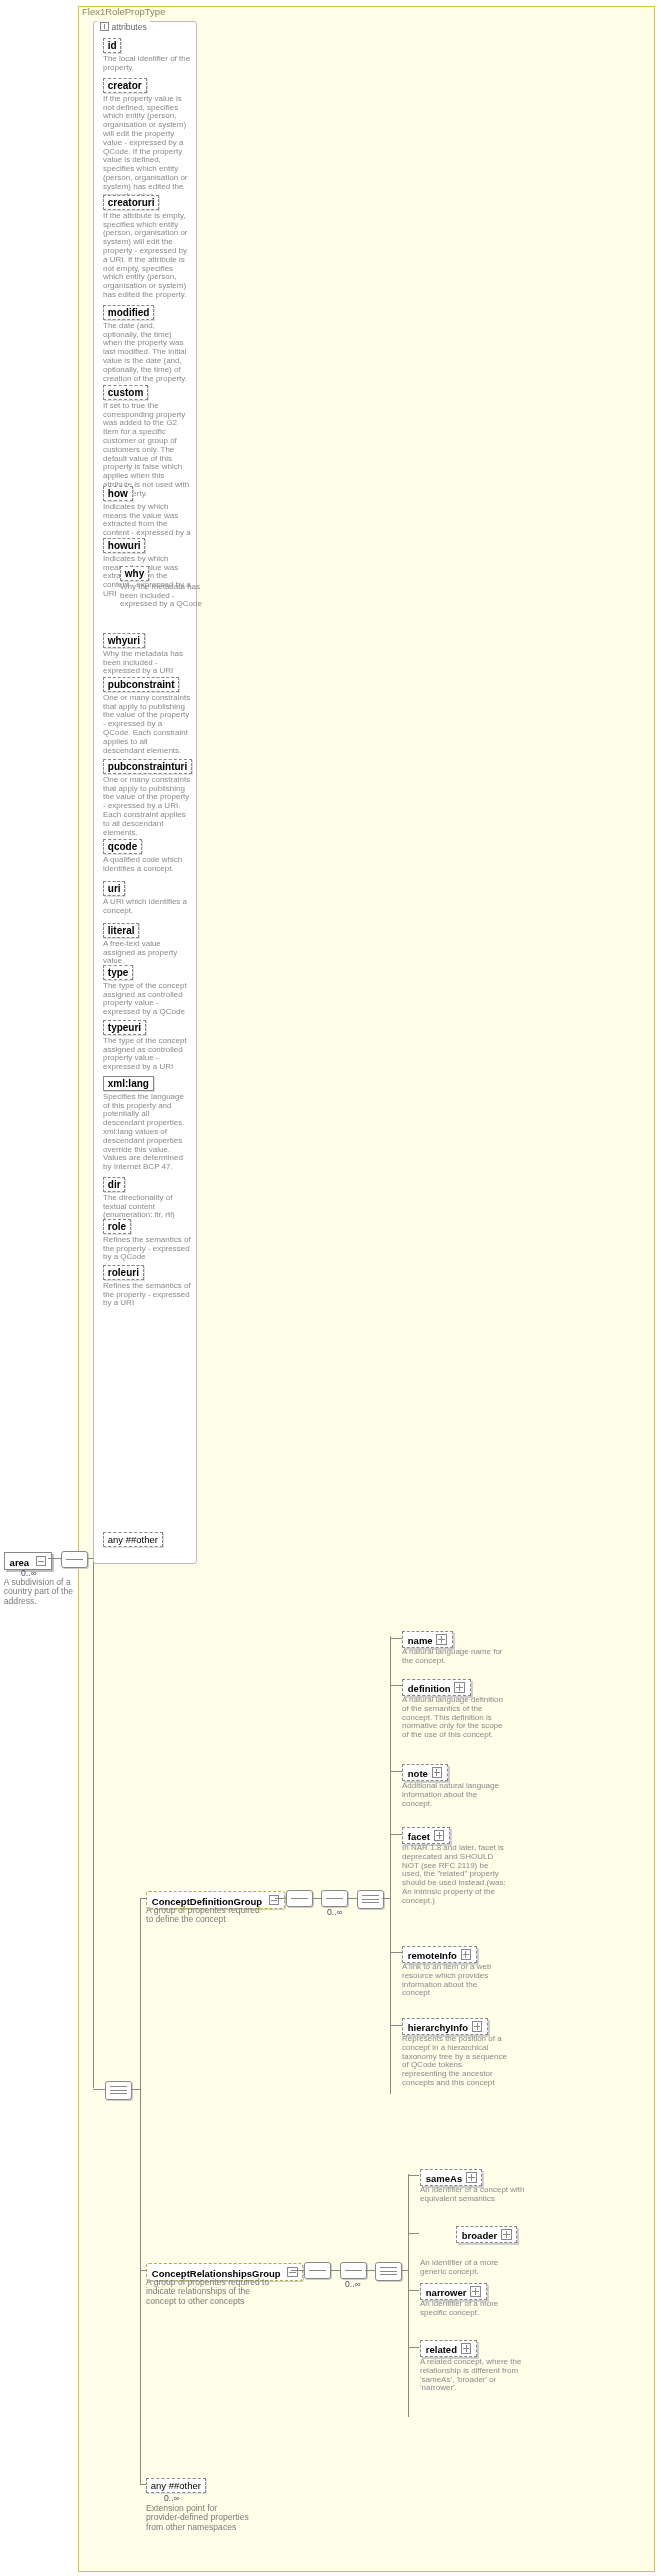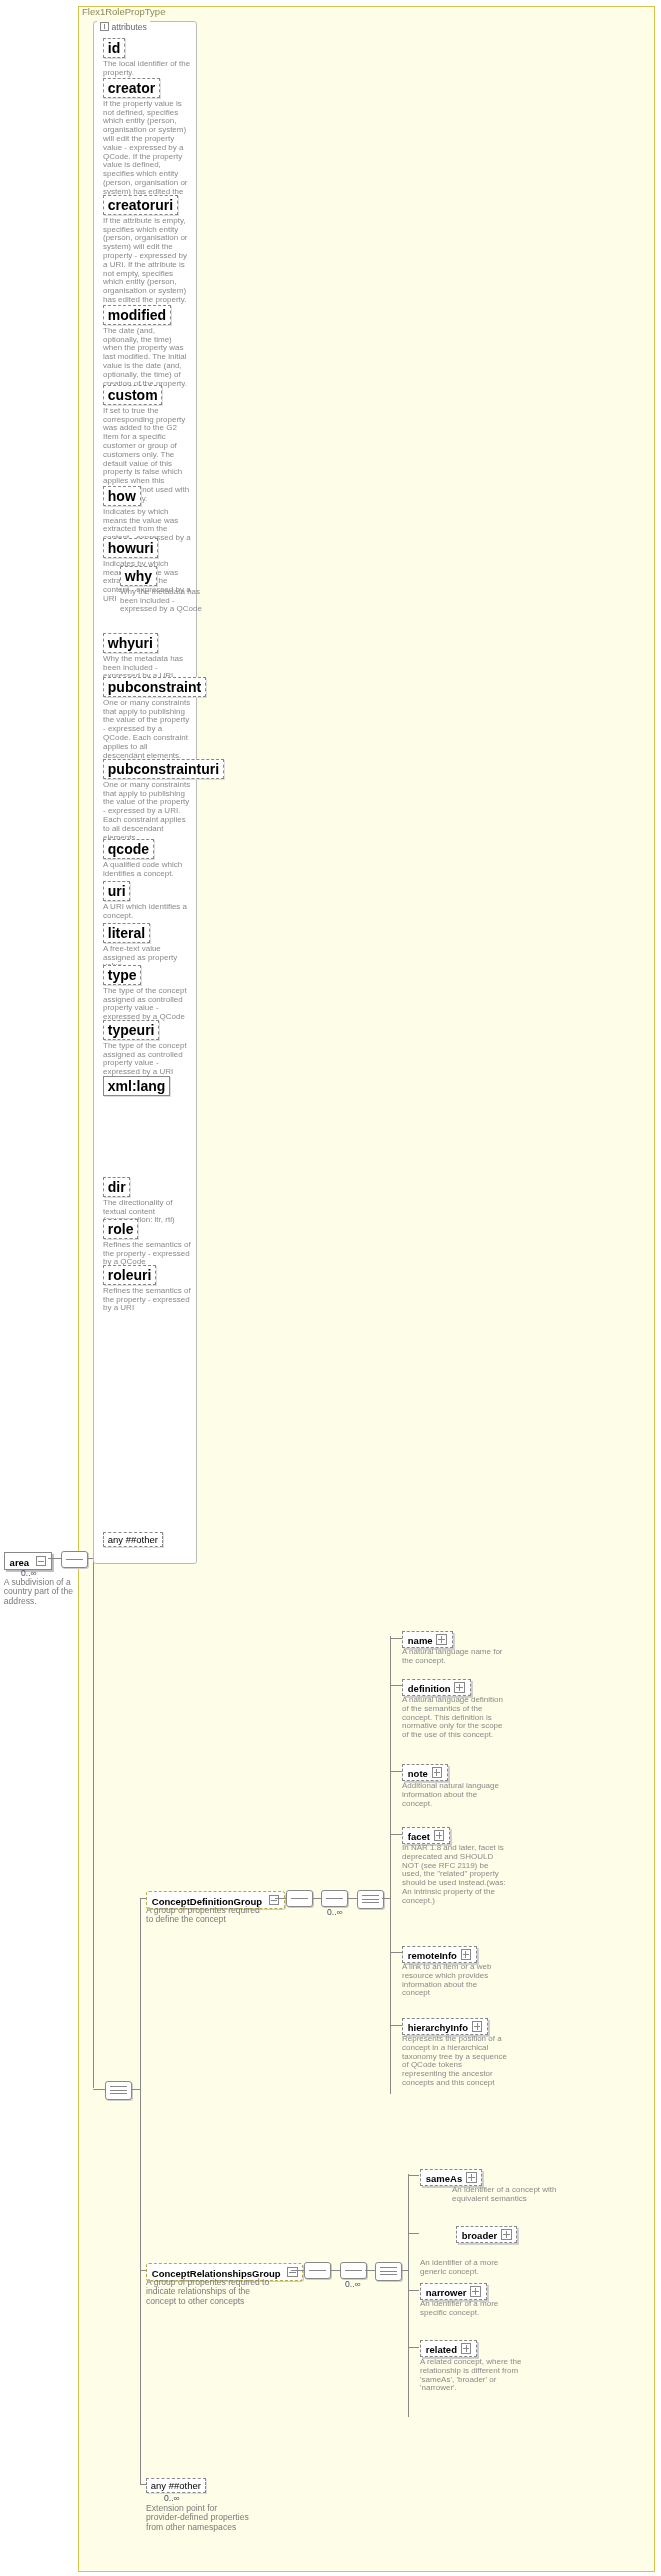--- a/index.html
+++ b/index.html
@@ -118,21 +118,21 @@
   
   .attr {
     position: absolute;
     left: 103px;
     width: 84px;
   }
   .attr .namebox {
     border: 1px dashed #888;
     background: #fff;
     padding: 1px 3.8px;
-    font-size: 14px;
+    font-size: 10px;
     font-weight: bold;
     display: inline-block;
     box-shadow: 1px 1px 0 #ddd;
   }
   .attr .desc {
     font-size: 8px;
     color: #8a8a8a;
     line-height: 1.1;
     padding-top: 1.9px;
     width: 88px;
@@ -286,21 +286,21 @@
       <div class="node dash" style="left: 402px; top: 1827px;"><span>facet</span><span class="btn plus"></span></div>
       <div class="nodedesc" style="left: 402px; top: 1844px; width: 105px;">In NAR 1.8 and later, facet is deprecated and SHOULD NOT (see RFC 2119) be used, the "related" property should be used instead.(was: An intrinsic property of the concept.)</div>
       <div class="l" style="left: 390px; top: 1952px; width: 12.4px; height: 1px;"></div>
       <div class="node dash" style="left: 402px; top: 1946px;"><span>remoteInfo</span><span class="btn plus"></span></div>
       <div class="nodedesc" style="left: 402px; top: 1963px; width: 105px;">A link to an item or a web resource which provides information about the concept</div>
       <div class="l" style="left: 390px; top: 2025px; width: 12.4px; height: 1px;"></div>
       <div class="node dash" style="left: 402px; top: 2018px;"><span>hierarchyInfo</span><span class="btn plus"></span></div>
       <div class="nodedesc" style="left: 402px; top: 2035px; width: 105px;">Represents the position of a concept in a hierarchical taxonomy tree by a sequence of QCode tokens representing the ancestor concepts and this concept</div>
       <div class="l" style="left: 408px; top: 2175px; width: 11.4px; height: 1px;"></div>
       <div class="node dash" style="left: 420px; top: 2169px;"><span>sameAs</span><span class="btn plus"></span></div>
-      <div class="nodedesc" style="left: 420px; top: 2186px; width: 105px; margin-left: 32px;">An identifier of a concept with equivalent semantics</div>
+      <div class="nodedesc" style="left: 420px; top: 2186px; width: 105px;">An identifier of a concept with equivalent semantics</div>
       <div class="l" style="left: 408px; top: 2233px; width: 11.4px; height: 1px;"></div>
       <div class="node dash" style="left: 420px; top: 2226px; margin-left: 36px;"><span>broader</span><span class="btn plus"></span></div>
       <div class="nodedesc" style="left: 420px; top: 2243px; width: 105px; margin-top: 16px;">An identifier of a more generic concept.</div>
       <div class="l" style="left: 408px; top: 2290px; width: 11.4px; height: 1px;"></div>
       <div class="node dash" style="left: 420px; top: 2283px;"><span>narrower</span><span class="btn plus"></span></div>
       <div class="nodedesc" style="left: 420px; top: 2300px; width: 105px;">An identifier of a more specific concept.</div>
       <div class="l" style="left: 408px; top: 2347px; width: 11.4px; height: 1px;"></div>
       <div class="node dash" style="left: 420px; top: 2340px;"><span>related</span><span class="btn plus"></span></div>
       <div class="nodedesc" style="left: 420px; top: 2358px; width: 105px;">A related concept, where the relationship is different from 'sameAs', 'broader' or 'narrower'.</div>
     </div>
@@ -314,20 +314,20 @@
       <div class="attr" style="top: 538px;"><span class="namebox">howuri</span><div class="desc">Indicates by which means the value was extracted from the content - expressed by a URI</div></div>
       <div class="attr" style="top: 566px; margin-left: 17px;"><span class="namebox">why</span><div class="desc">Why the metadata has been included - expressed by a QCode</div></div>
       <div class="attr" style="top: 633px;"><span class="namebox">whyuri</span><div class="desc">Why the metadata has been included - expressed by a URI</div></div>
       <div class="attr" style="top: 677px;"><span class="namebox">pubconstraint</span><div class="desc">One or many constraints that apply to publishing the value of the property - expressed by a QCode. Each constraint applies to all descendant elements.</div></div>
       <div class="attr" style="top: 759px;"><span class="namebox">pubconstrainturi</span><div class="desc">One or many constraints that apply to publishing the value of the property - expressed by a URI. Each constraint applies to all descendant elements.</div></div>
       <div class="attr" style="top: 839px;"><span class="namebox">qcode</span><div class="desc">A qualified code which identifies a concept.</div></div>
       <div class="attr" style="top: 881px;"><span class="namebox">uri</span><div class="desc">A URI which identifies a concept.</div></div>
       <div class="attr" style="top: 923px;"><span class="namebox">literal</span><div class="desc">A free-text value assigned as property value.</div></div>
       <div class="attr" style="top: 965px;"><span class="namebox">type</span><div class="desc">The type of the concept assigned as controlled property value - expressed by a QCode</div></div>
       <div class="attr" style="top: 1020px;"><span class="namebox">typeuri</span><div class="desc">The type of the concept assigned as controlled property value - expressed by a URI</div></div>
-      <div class="attr" style="top: 1076px;"><span class="namebox" style="border-style: solid;">xml:lang</span></div>
+      <div class="attr" style="top: 1076px;"><span class="namebox" style="border-style: solid;">xml:lang</span><div class="desc">Specifies the language of this property and potentially all descendant properties. xml:lang values of descendant properties override this value. Values are determined by Internet BCP 47.</div></div>
       <div class="attr" style="top: 1177px;"><span class="namebox">dir</span><div class="desc">The directionality of textual content (enumeration: ltr, rtl)</div></div>
       <div class="attr" style="top: 1219px;"><span class="namebox">role</span><div class="desc">Refines the semantics of the property - expressed by a QCode</div></div>
       <div class="attr" style="top: 1265px;"><span class="namebox">roleuri</span><div class="desc">Refines the semantics of the property - expressed by a URI</div></div>
     </div>
 
 </div>
 
 
 </body></html>

